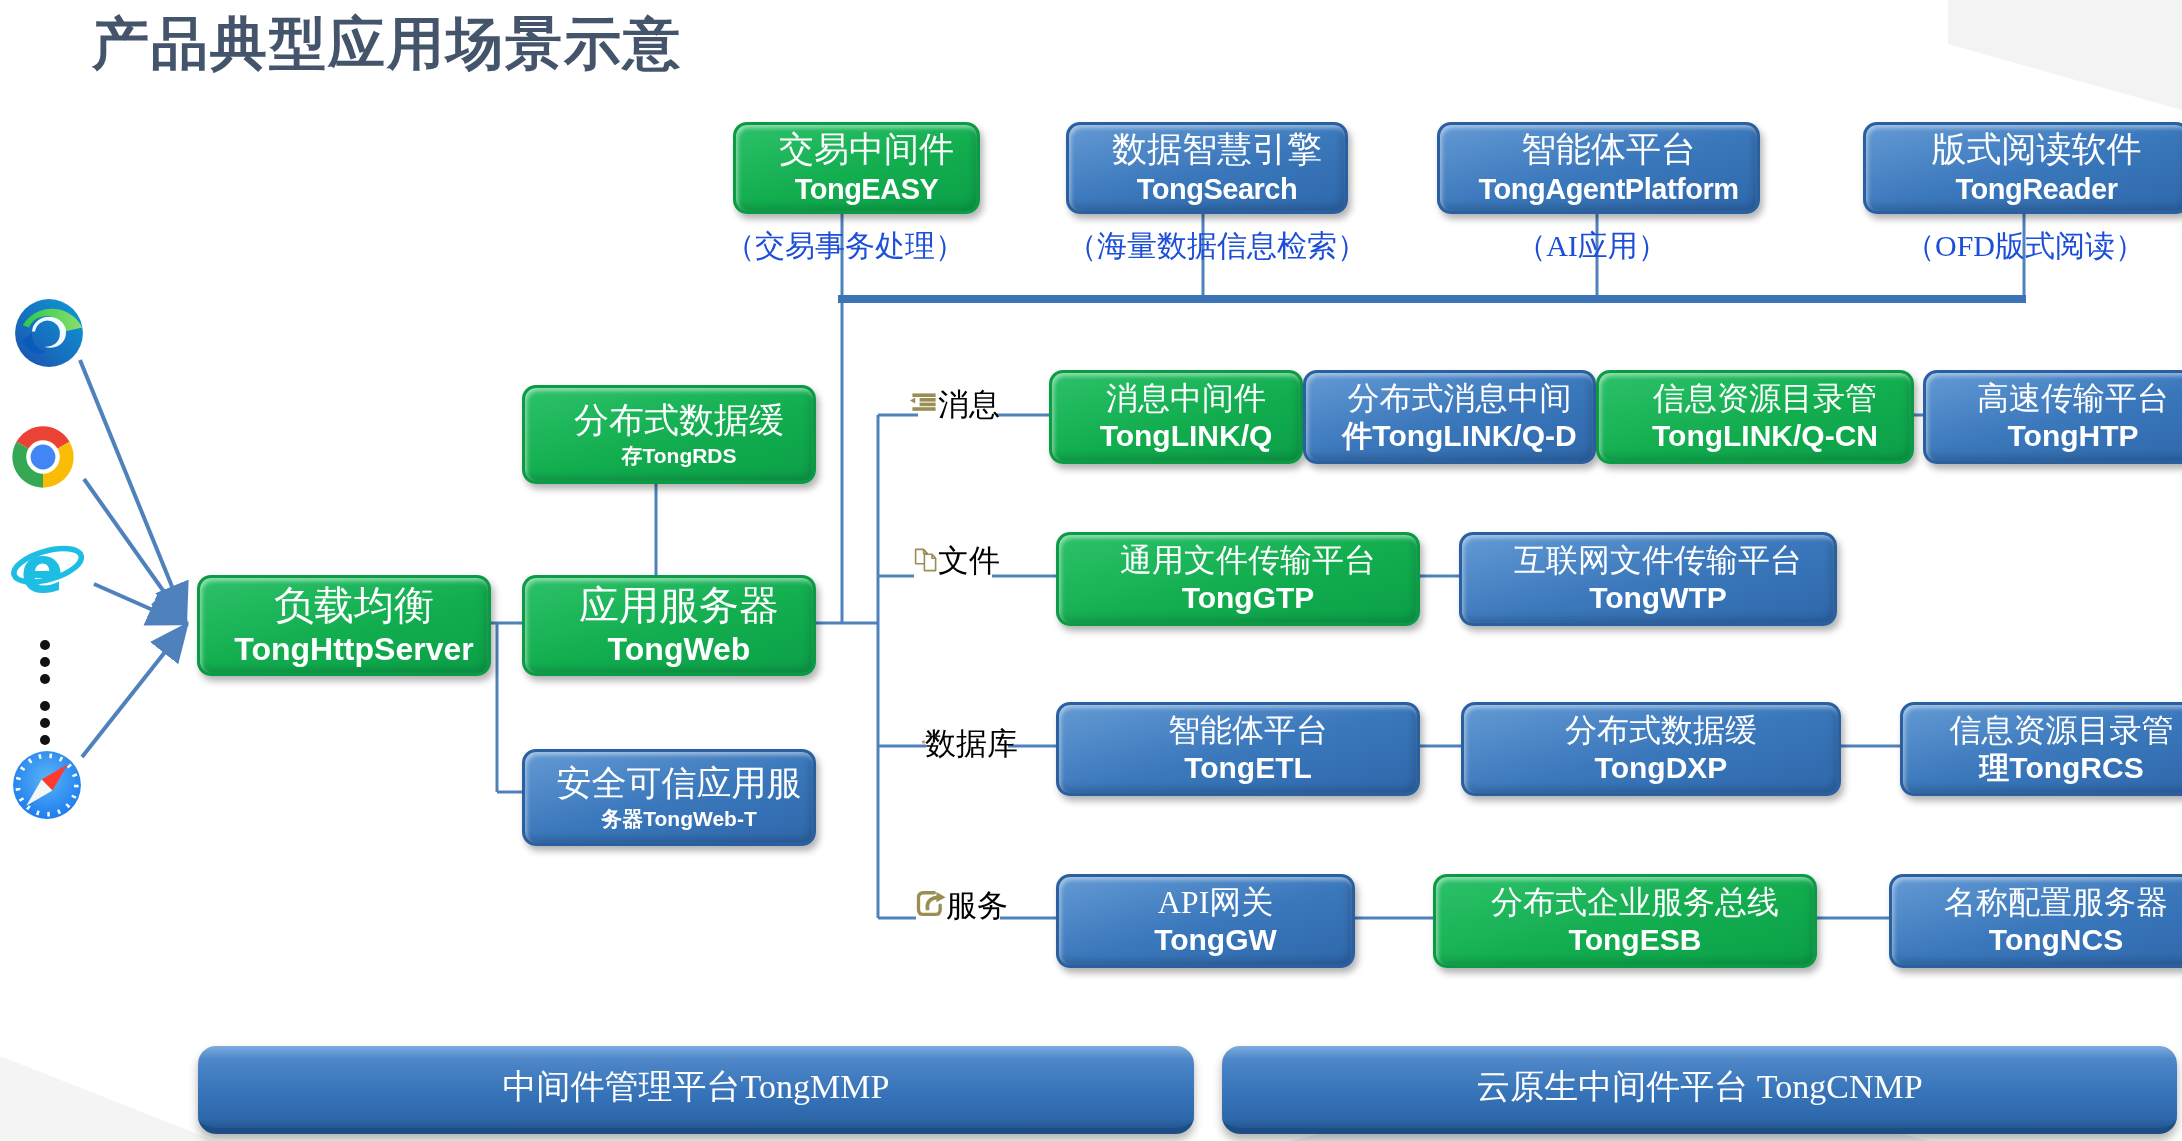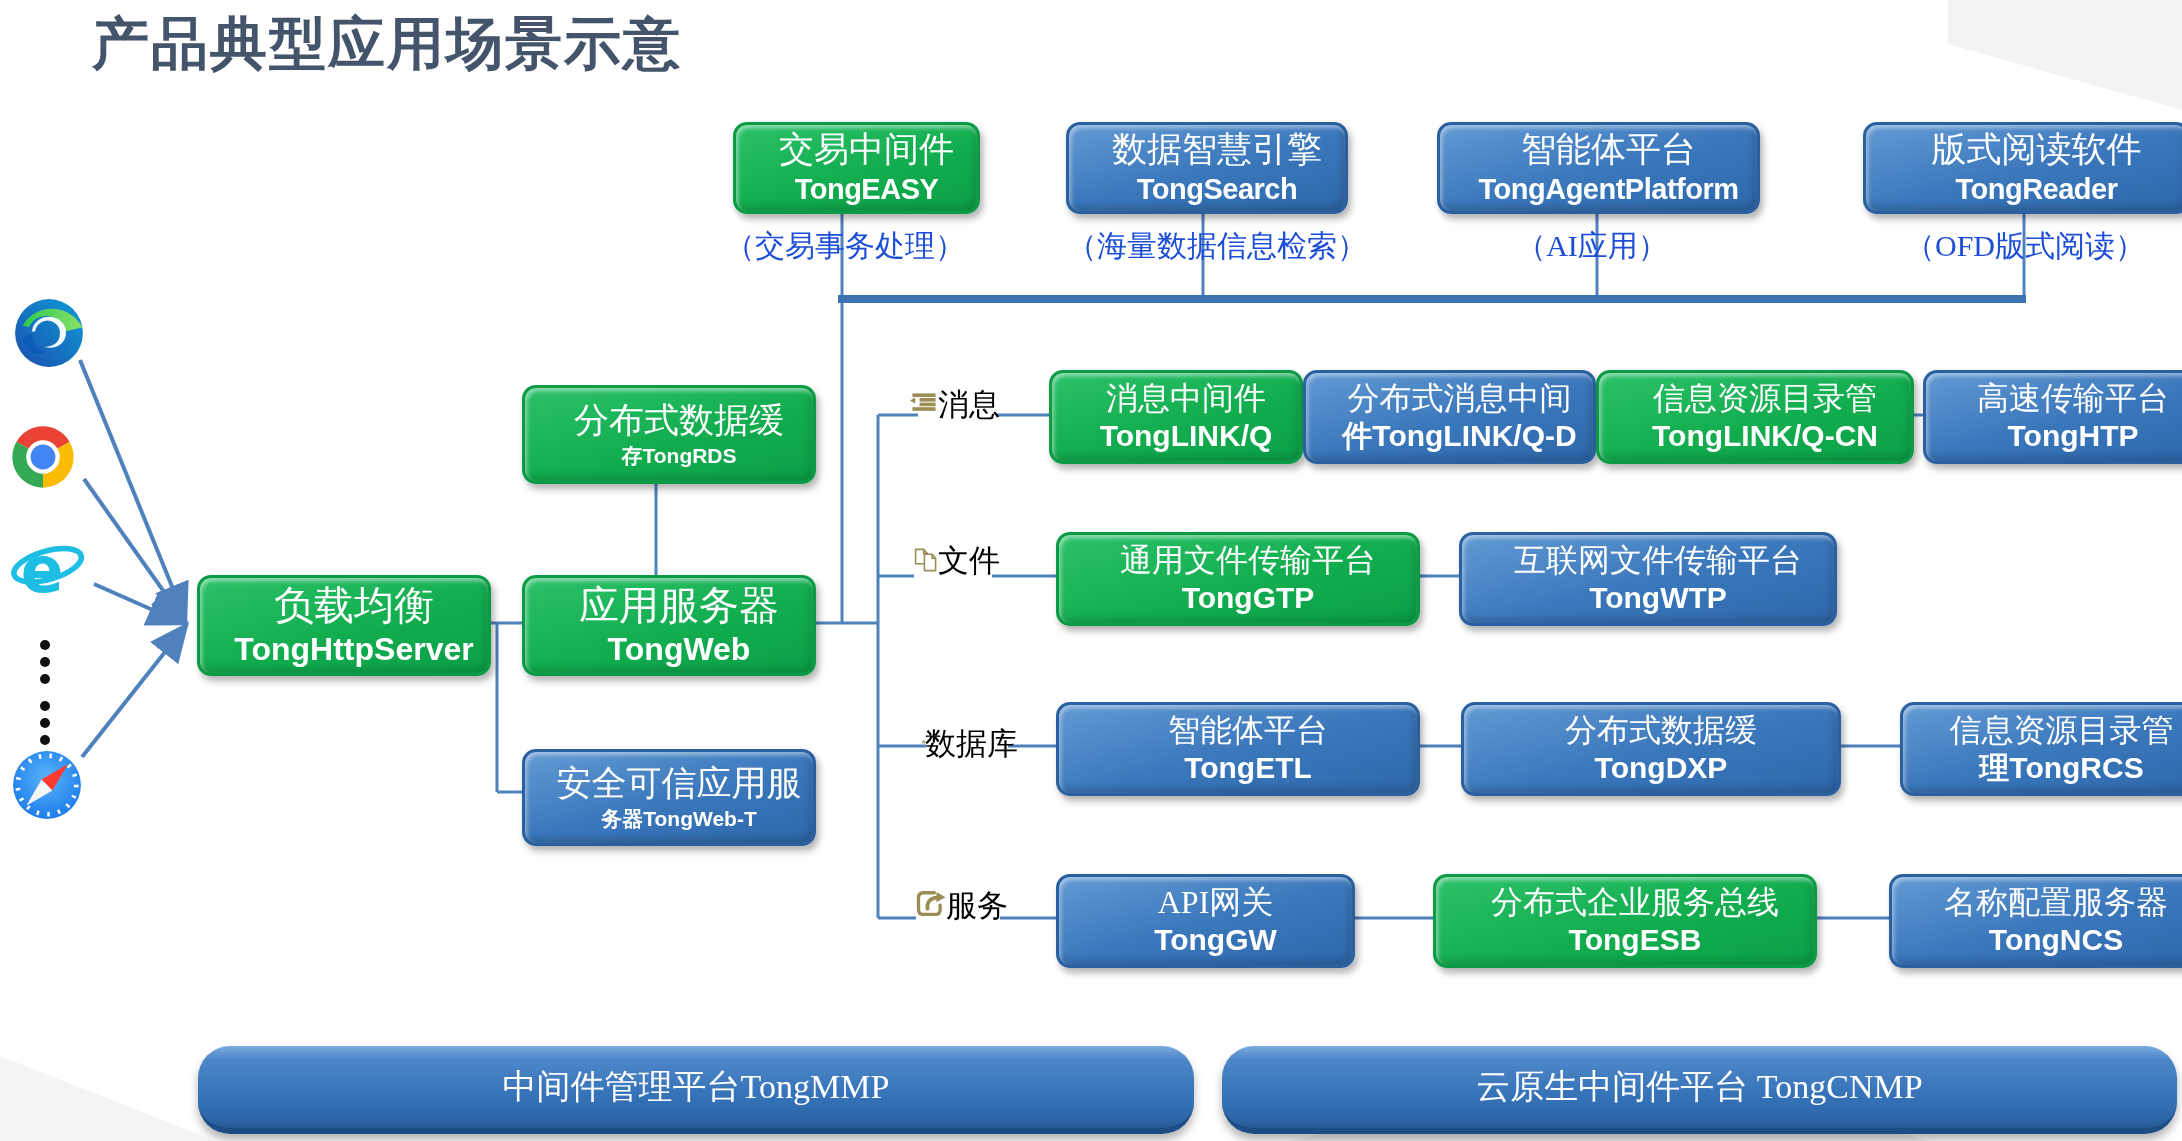--- a/index.html
+++ b/index.html
@@ -22,21 +22,21 @@
   .big .cn{font-size:35px;}
   .big .en{font-size:21px;}
   .top .en{font-size:29px;letter-spacing:-0.5px;}
   .lb .cn{font-size:40px;}
   .lb .en{font-size:32px;}
   .note{position:absolute;z-index:3;transform:translateX(-50%);font-family:"Liberation Serif",serif;
         font-size:30px;color:#1d4ed8;white-space:nowrap;}
   .cat{position:absolute;z-index:2;display:flex;flex-direction:row;align-items:center;}
   .cat-label{font-family:"Liberation Serif",serif;font-size:31px;color:#000;margin-top:4px;white-space:nowrap;}
   .bar{position:absolute;z-index:3;display:flex;align-items:center;justify-content:center;
-       border-radius:32px;color:#fff;
+       border-radius:18px;color:#fff;
        background:linear-gradient(180deg,#7cabe0 0%,#4e87c8 16%,#3673b8 58%,#2e68ab 88%,#24578f 100%);
        border-bottom:6px solid #1d4d85;box-shadow:0 6px 10px rgba(0,0,0,.3);}
   .bar-label{font-family:"Liberation Serif",serif;font-size:34px;}
   .browser{position:absolute;z-index:2;}
   .dots{position:absolute;z-index:2;display:flex;flex-direction:column;align-items:center;}
   .dot{width:10px;height:10px;border-radius:50%;background:#111;margin:3.5px 0;}
   .dot.gap{margin-top:14px;}
 </style>
 </head>
 <body>

